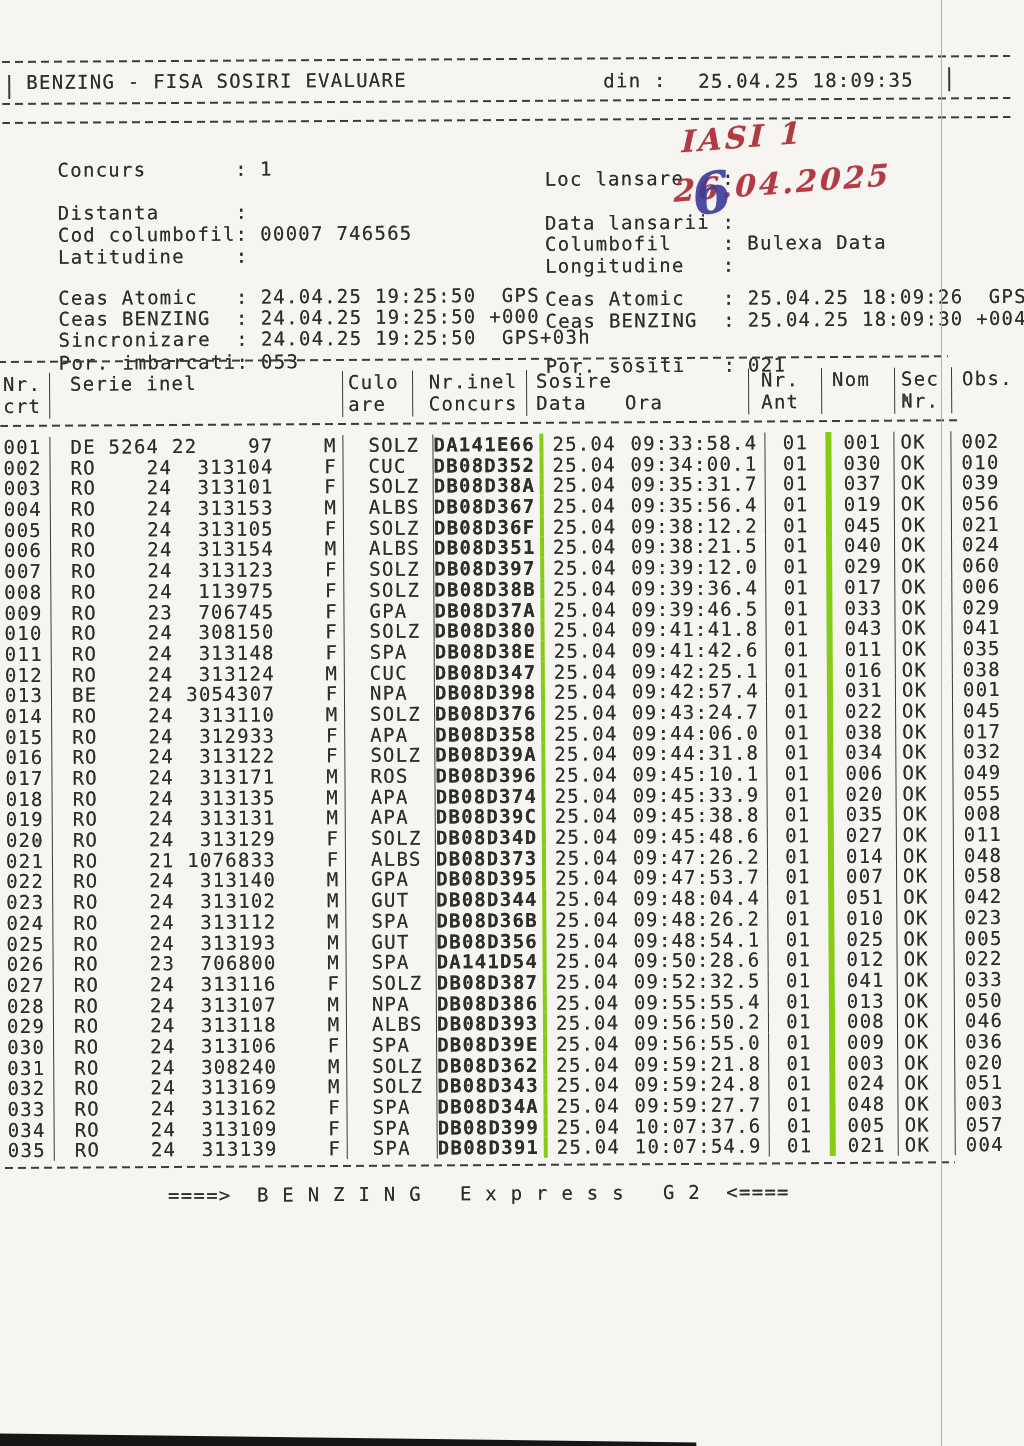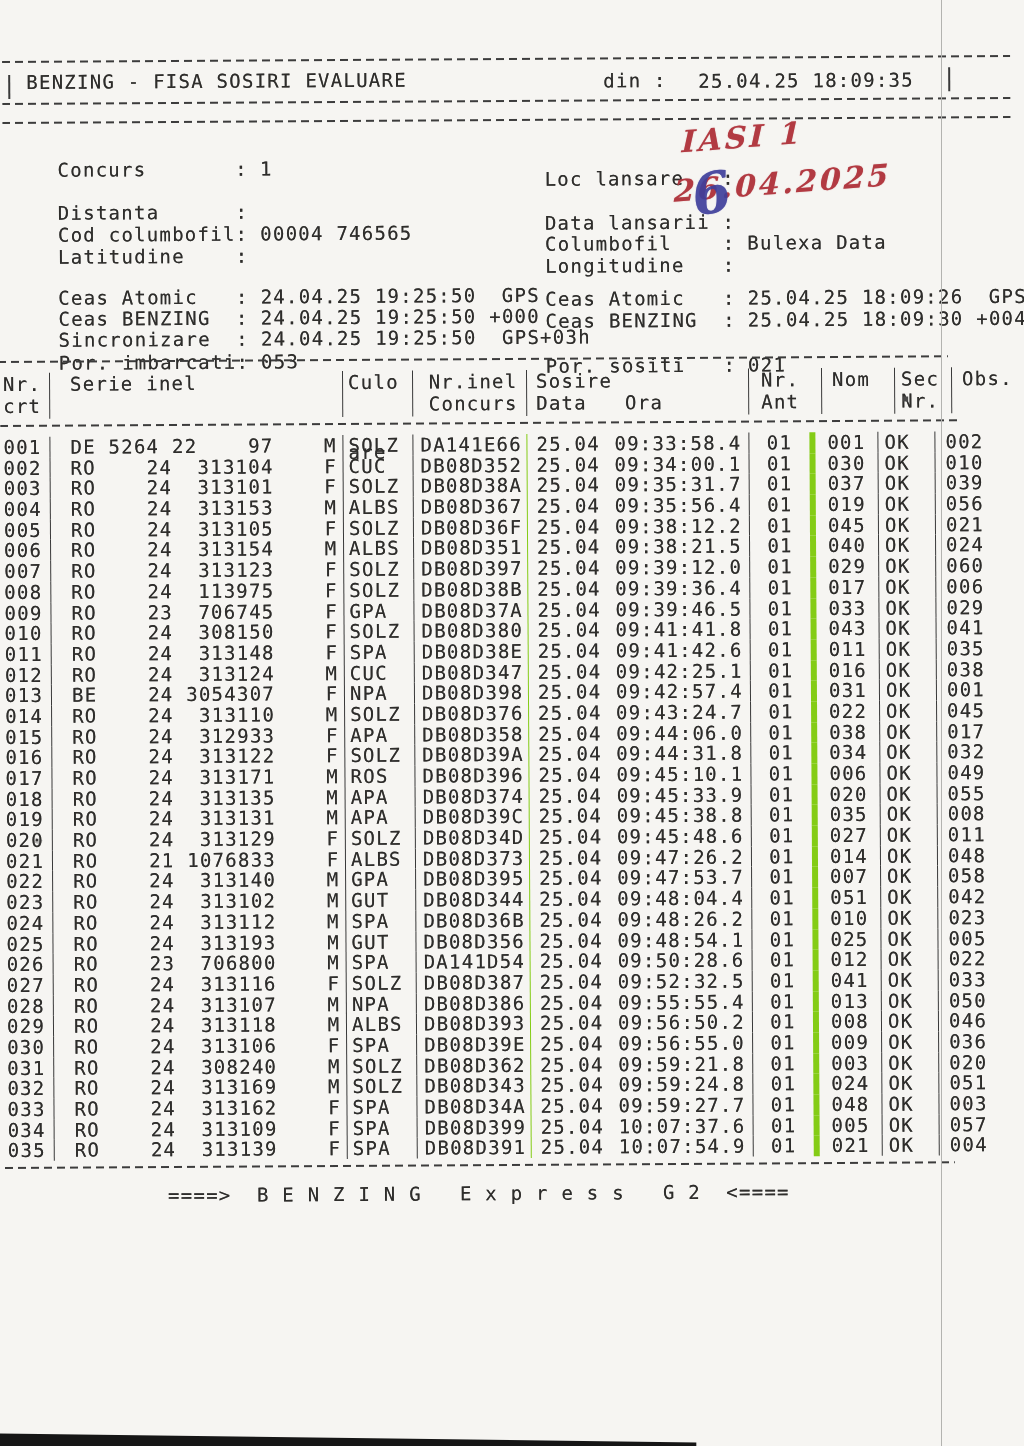--- a/index.html
+++ b/index.html
@@ -29,22 +29,22 @@
   
   .tbl{position:absolute;left:2px;top:0;width:952px;}
   .thead{position:absolute;top:370px;left:0;display:flex;align-items:stretch;height:46px;}
   .hcell{display:flex;flex-direction:column;line-height:22px;border-right:1px solid #3a3a3a;}
   .hcell.last{border-right:none;}
   .trow{display:flex;height:20.7px;line-height:20.7px;}
   .c{display:inline-block;overflow:visible;white-space:pre;}
   .col-nr{width:46px;padding-left:3px;border-right:1px solid #3a3a3a;}
   .col-serie{width:248px;padding-left:20px;}
   .col-sex{width:24px;text-align:center;border-right:1px solid #3a3a3a;}
-  .col-culoare{width:64px;padding-left:5px;border-right:1px solid #3a3a3a;}
-  .col-senzor{width:106px;padding-left:7px;border-right:1px solid #84cc16;}
+  .col-culoare{width:64px;padding-left:5px;border-right:1px solid #3a3a3a;margin-left:20px;}
+  .col-senzor{width:106px;border-right:4px solid #84cc16;font-weight:bold;}
   .col-data{width:78px;padding-left:9px;}
   .col-ora{width:134px;border-right:1px solid #3a3a3a;}
   .col-ant{width:60px;text-align:center;border-right:6px solid #84cc16;}
   .col-nom{width:62px;text-align:center;border-right:1px solid #3a3a3a;}
   .col-sec{width:50px;padding-left:6px;border-right:1px solid #3a3a3a;}
   .col-obs{width:66px;padding-left:10px;}
   .tbody{position:absolute;top:434px;left:0;}
   .page-edge{position:absolute;left:941px;top:0;bottom:0;width:1px;background:#b3b3b0;}
   .shadow-wedge{position:absolute;left:0;bottom:0;width:1024px;height:16px;background:#161616;
                 clip-path:polygon(0 22%,68% 78%,68% 100%,0 100%);}
@@ -64,21 +64,21 @@
   <div class="sep" style="top:100px;left:6px;width:1008px;"></div>
   <div class="sep" style="top:119px;left:6px;width:1008px;"></div>
 
   <div class="line print" style="left:10px;top:134px;">
     <span class="lbl">Concurs       :</span><span class="val">1</span>
   </div>
   <div class="line print" style="left:10px;top:177px;">
     <span class="lbl">Distanta      :</span><span class="val"></span>
   </div>
   <div class="line print" style="left:10px;top:199px;">
-    <span class="lbl">Cod columbofil:</span><span class="val">00004 746565</span>
+    <span class="lbl">Cod columbofil:</span><span class="val">00007 746565</span>
   </div>
   <div class="line print" style="left:10px;top:221px;">
     <span class="lbl">Latitudine    :</span><span class="val"></span>
   </div>
 
   <div class="line print" style="left:497px;top:146px;">
     <span class="lbl">Loc lansare   :</span><span class="val"></span>
     <span class="hw-red" style="left:188px;top:-18px;">IASI 1</span>
   </div>
   <div class="line print" style="left:497px;top:190px;">
@@ -118,21 +118,21 @@
   <div class="sep" style="top:358px;left:0;width:950px;"></div>
 
   <div class="tbl print">
     <div class="thead">
       <div class="hcell" style="width:46px;padding-left:3px;">
         <span>Nr.</span><span>crt</span>
       </div>
       <div class="hcell" style="width:272px;padding-left:20px;">
         <span>Serie inel</span><span></span>
       </div>
-      <div class="hcell" style="width:64px;padding-left:5px;gap:48px;">
+      <div class="hcell" style="width:64px;padding-left:5px;">
         <span>Culo</span><span>are</span>
       </div>
       <div class="hcell" style="width:106px;padding-left:7px;text-align:center;">
         <span>Nr.inel</span><span>Concurs</span>
       </div>
       <div class="hcell" style="width:212px;padding-left:9px;">
         <span>Sosire</span><span>Data   Ora</span>
       </div>
       <div class="hcell" style="width:60px;padding-left:12px;">
         <span>Nr.</span><span>Ant</span>

